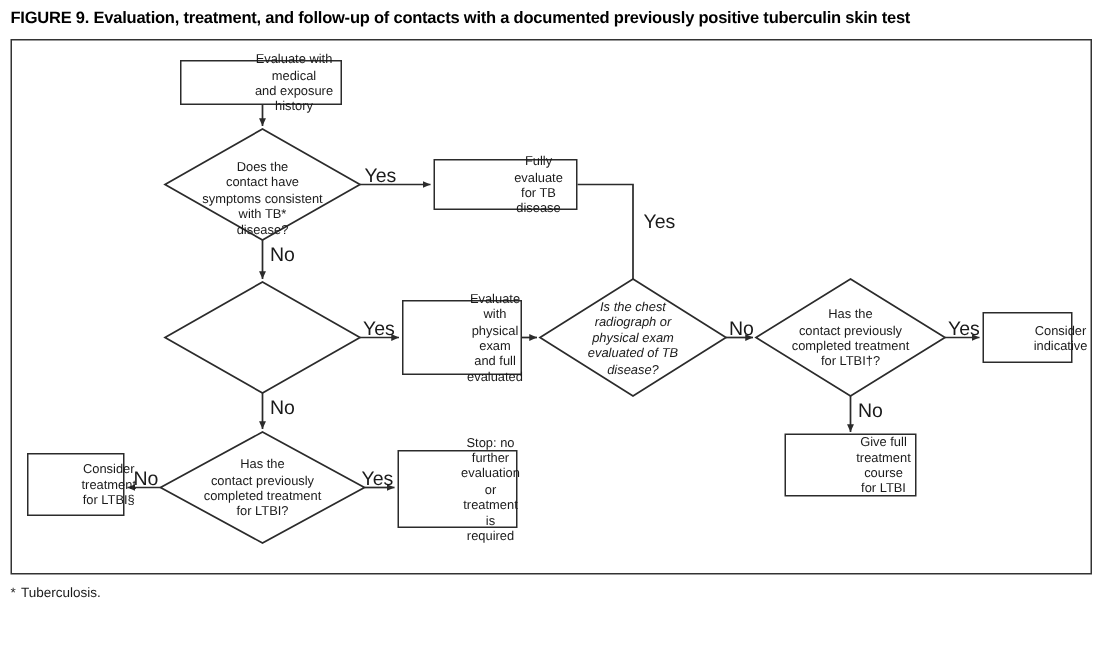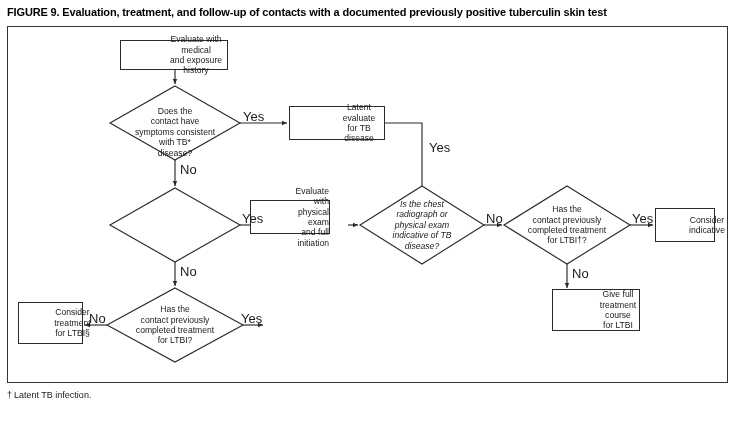--- a/index.html
+++ b/index.html
@@ -162,62 +162,62 @@
       <span>Does the</span><br>
       <span>contact have</span><br>
       <span>symptoms consistent</span><br>
       <span>with TB*</span><br>
       <span>disease?</span>
     </span>
   </div>
 
   <div class="node box" style="left:289px; top:106px; width:96px; height:34px;">
     <span>
-      <span>Latent evaluate</span><br>
+      <span>Fully evaluate</span><br>
       <span>for TB disease</span>
     </span>
   </div>
 
 
-  <div class="node box" style="left:250px; top:200px; width:80px; height:34px;text-align:right;">
+  <div class="node box" style="left:268px; top:200px; width:80px; height:50px;">
     <span>
       <span>Evaluate with</span><br>
       <span>physical exam</span><br>
       <span>and full</span><br>
-      <span>initiation</span>
+      <span>evaluated</span>
     </span>
   </div>
 
   <div class="node diamond-label" style="left:362px; top:192px; width:120px; height:66px;font-style:italic;">
     <span>
       <span>Is the chest</span><br>
       <span>radiograph or</span><br>
       <span>physical exam</span><br>
-      <span>indicative of TB</span><br>
+      <span>evaluated of TB</span><br>
       <span>disease?</span>
     </span>
   </div>
 
   <div class="node diamond-label" style="left:506px; top:196px; width:122px; height:58px;">
     <span>
       <span>Has the</span><br>
       <span>contact previously</span><br>
       <span>completed treatment</span><br>
       <span>for LTBI†?</span>
     </span>
   </div>
 
   <div class="node box" style="left:655px; top:208px; width:60px; height:34px;">
     <span>
       <span>Consider</span><br>
       <span>indicative</span>
     </span>
   </div>
 
-  <div class="node box" style="left:523px; top:289px; width:88px; height:42px;margin-left:29px;">
+  <div class="node box" style="left:523px; top:289px; width:88px; height:42px;">
     <span>
       <span>Give full</span><br>
       <span>treatment course</span><br>
       <span>for LTBI</span>
     </span>
   </div>
 
   <div class="node diamond-label" style="left:110px; top:296px; width:130px; height:58px;">
     <span>
       <span>Has the</span><br>
@@ -228,31 +228,39 @@
   </div>
 
   <div class="node box" style="left:18px; top:302px; width:65px; height:42px;">
     <span>
       <span>Consider</span><br>
       <span>treatment</span><br>
       <span>for LTBI§</span>
     </span>
   </div>
 
+  <div class="node box" style="left:265px; top:300px; width:80px; height:52px;">
+    <span>
+      <span>Stop: no further</span><br>
+      <span>evaluation or</span><br>
+      <span>treatment is</span><br>
+      <span>required</span>
+    </span>
+  </div>
 
   <div class="edge-label" style="left:243px; top:112px;">Yes</div>
   <div class="edge-label" style="left:180px; top:165px;">No</div>
   <div class="edge-label" style="left:242px; top:214px;">Yes</div>
   <div class="edge-label" style="left:180px; top:267px;">No</div>
   <div class="edge-label" style="left:429px; top:143px;">Yes</div>
   <div class="edge-label" style="left:486px; top:214px;">No</div>
   <div class="edge-label" style="left:632px; top:214px;">Yes</div>
   <div class="edge-label" style="left:572px; top:269px;">No</div>
   <div class="edge-label" style="left:89px; top:314px;">No</div>
   <div class="edge-label" style="left:241px; top:314px;">Yes</div>
 
   <div class="footnotes">
     <div>
-      <span class="fn-mark">†</span><span>Latent TB infection.</span>
+      <span class="fn-mark">*</span><span>Tuberculosis.</span>
     </div>
   </div>
 
 </div>
 
 </body></html>

